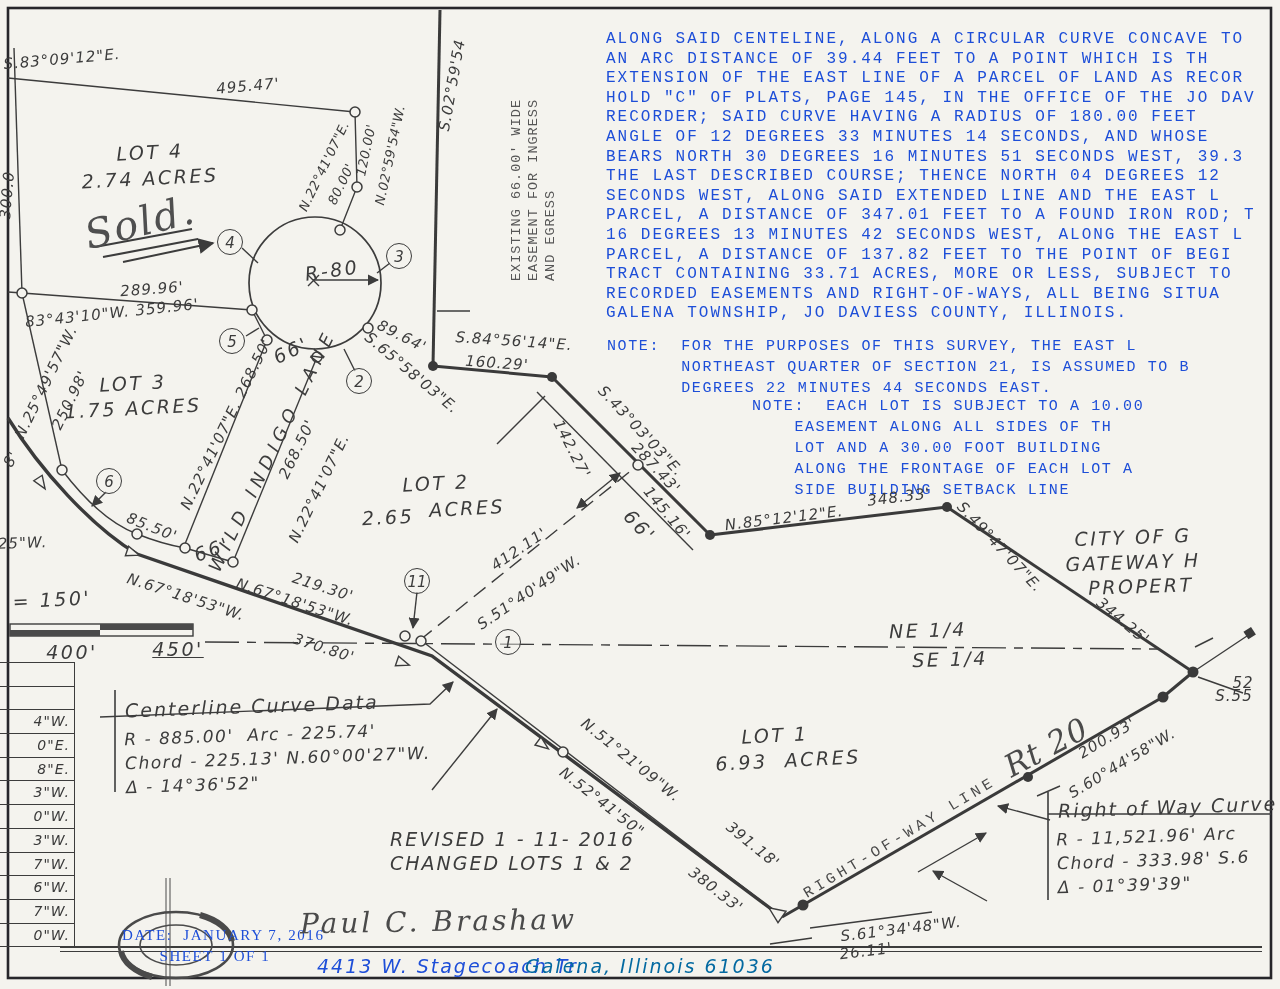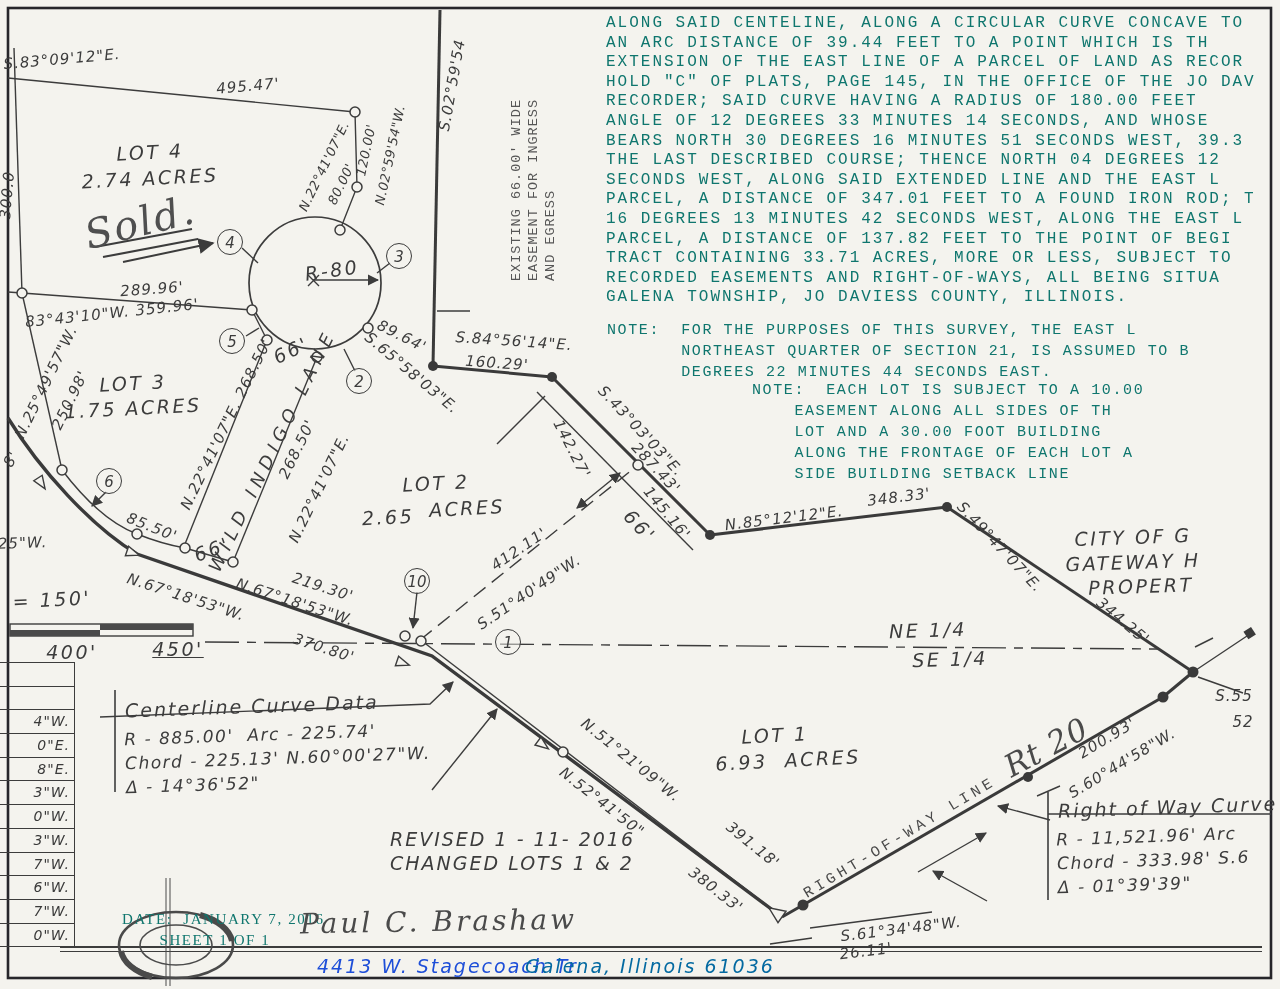--- a/index.html
+++ b/index.html
@@ -12,21 +12,21 @@
   .hand-s{font:italic 13px "DejaVu Sans",sans-serif;letter-spacing:.5px;}
   .hand-big{font:italic 19px "DejaVu Sans",sans-serif;letter-spacing:2.5px;}
   .hand-sp{font:italic 18px "DejaVu Sans",sans-serif;letter-spacing:6px;}
   .typed-v{font:13.5px "Liberation Mono",monospace;letter-spacing:1px;line-height:17px;color:#565656;text-align:left;}
   .typed-sp{font:15px "Liberation Mono",monospace;letter-spacing:4px;color:#4a4a4a;}
   .script-big{font:italic 40px "DejaVu Serif",serif;color:#4f4f4f;letter-spacing:2px;}
   .script-big2{font:italic 31px "DejaVu Serif",serif;color:#4a4a4a;letter-spacing:1px;}
   .circ{font:italic 15px "DejaVu Sans",sans-serif;border:1.7px solid #3c3c3c;border-radius:50%;
         min-width:26px;height:26px;line-height:26px;text-align:center;box-sizing:border-box;padding:0 2px;background:rgba(244,243,238,.5);}
   .typedblock{position:absolute;font:16px "Liberation Mono",monospace;letter-spacing:2px;line-height:19.6px;
-        color:#0f766e;white-space:pre;z-index:2;}
+        color:#1d4ed8;white-space:pre;z-index:2;margin-top:16px;}
   .typedblock.sm{font-size:15px;letter-spacing:1.6px;line-height:21px;}
   .handblock{position:absolute;font:italic 17px "DejaVu Sans",sans-serif;letter-spacing:1.5px;line-height:24px;
         color:#3c3c3c;white-space:pre;z-index:2;}
   .handblock.big{font-size:19px;letter-spacing:2px;}
   #boundary-table{position:absolute;left:0;top:662px;width:74px;z-index:2;
         border-right:1.6px solid #3c3c3c;border-bottom:1.6px solid #3c3c3c;}
   .trow{height:22.7px;border-top:1.6px solid #3c3c3c;font:italic 14px "DejaVu Sans",sans-serif;
         color:#3a3a3a;text-align:right;padding-right:4px;line-height:22px;letter-spacing:1px;}
   #surveyor-name{position:absolute;left:300px;top:905px;font:italic 28px "DejaVu Serif",serif;
         letter-spacing:3px;color:#4a4a4a;transform:rotate(-1deg);z-index:2;}
@@ -295,29 +295,29 @@
       <div class="lbl hand-big" style="left: 788px; top: 760px; transform: translate(-50%, -50%) rotate(-3deg);">6.93  ACRES</div>
       <div class="lbl hand" style="left: 631px; top: 760px; transform: translate(-50%, -50%) rotate(39deg);">N.51°21'09"W.</div>
       <div class="lbl hand" style="left: 753px; top: 845px; transform: translate(-50%, -50%) rotate(39deg);">391.18'</div>
       <div class="lbl hand" style="left: 602px; top: 802px; transform: translate(-50%, -50%) rotate(38deg);">N.52°41'50"</div>
       <div class="lbl hand" style="left: 716px; top: 890px; transform: translate(-50%, -50%) rotate(38deg);">380.33'</div>
       <div class="lbl typed-sp" style="left: 900px; top: 838px; transform: translate(-50%, -50%) rotate(-31deg);">RIGHT-OF-WAY LINE</div>
       <div class="lbl script-big2" style="left: 1046px; top: 747px; transform: translate(-50%, -50%) rotate(-28deg);">Rt 20</div>
       <div class="lbl hand" style="left: 1107px; top: 738px; transform: translate(-50%, -50%) rotate(-31deg);">200.93'</div>
       <div class="lbl hand" style="left: 1122px; top: 763px; transform: translate(-50%, -50%) rotate(-31deg);">S.60°44'58"W.</div>
       <div class="lbl hand" style="left: 1234px; top: 696px; transform: translate(-50%, -50%) rotate(0deg);">S.55</div>
-      <div class="lbl hand" style="left: 1243px; top: 722px; transform: translate(-50%, -50%) rotate(0deg);">52</div>
+      <div class="lbl hand" style="left: 1243px; top: 683px; transform: translate(-50%, -50%) rotate(0deg);">52</div>
       <div class="lbl hand" style="left: 901px; top: 929px; transform: translate(-50%, -50%) rotate(-7deg);">S.61°34'48"W.</div>
       <div class="lbl hand" style="left: 866px; top: 951px; transform: translate(-50%, -50%) rotate(-7deg);">26.11'</div>
       <div class="lbl hand-big" style="left: 332px; top: 270px; transform: translate(-50%, -50%) rotate(-8deg);">R-80</div>
       <div class="lbl typed-v" style="left: 533px; top: 190px; transform: translate(-50%, -50%) rotate(-90deg);">EXISTING 66.00' WIDE
 EASEMENT FOR INGRESS
 AND EGRESS</div>
       <div class="lbl circ" style="left: 230px; top: 242px; transform: translate(-50%, -50%) rotate(0deg);">4</div>
       <div class="lbl circ" style="left: 399px; top: 256px; transform: translate(-50%, -50%) rotate(0deg);">3</div>
       <div class="lbl circ" style="left: 232px; top: 341px; transform: translate(-50%, -50%) rotate(0deg);">5</div>
       <div class="lbl circ" style="left: 359px; top: 381px; transform: translate(-50%, -50%) rotate(0deg);">2</div>
       <div class="lbl circ" style="left: 109px; top: 481px; transform: translate(-50%, -50%) rotate(0deg);">6</div>
-      <div class="lbl circ" style="left: 417px; top: 581px; transform: translate(-50%, -50%) rotate(0deg);">10</div>
+      <div class="lbl circ" style="left: 417px; top: 581px; transform: translate(-50%, -50%) rotate(0deg);">11</div>
       <div class="lbl circ" style="left: 508px; top: 642px; transform: translate(-50%, -50%) rotate(0deg);">1</div>
     </div>
 
 </div>
 
 </body></html>

